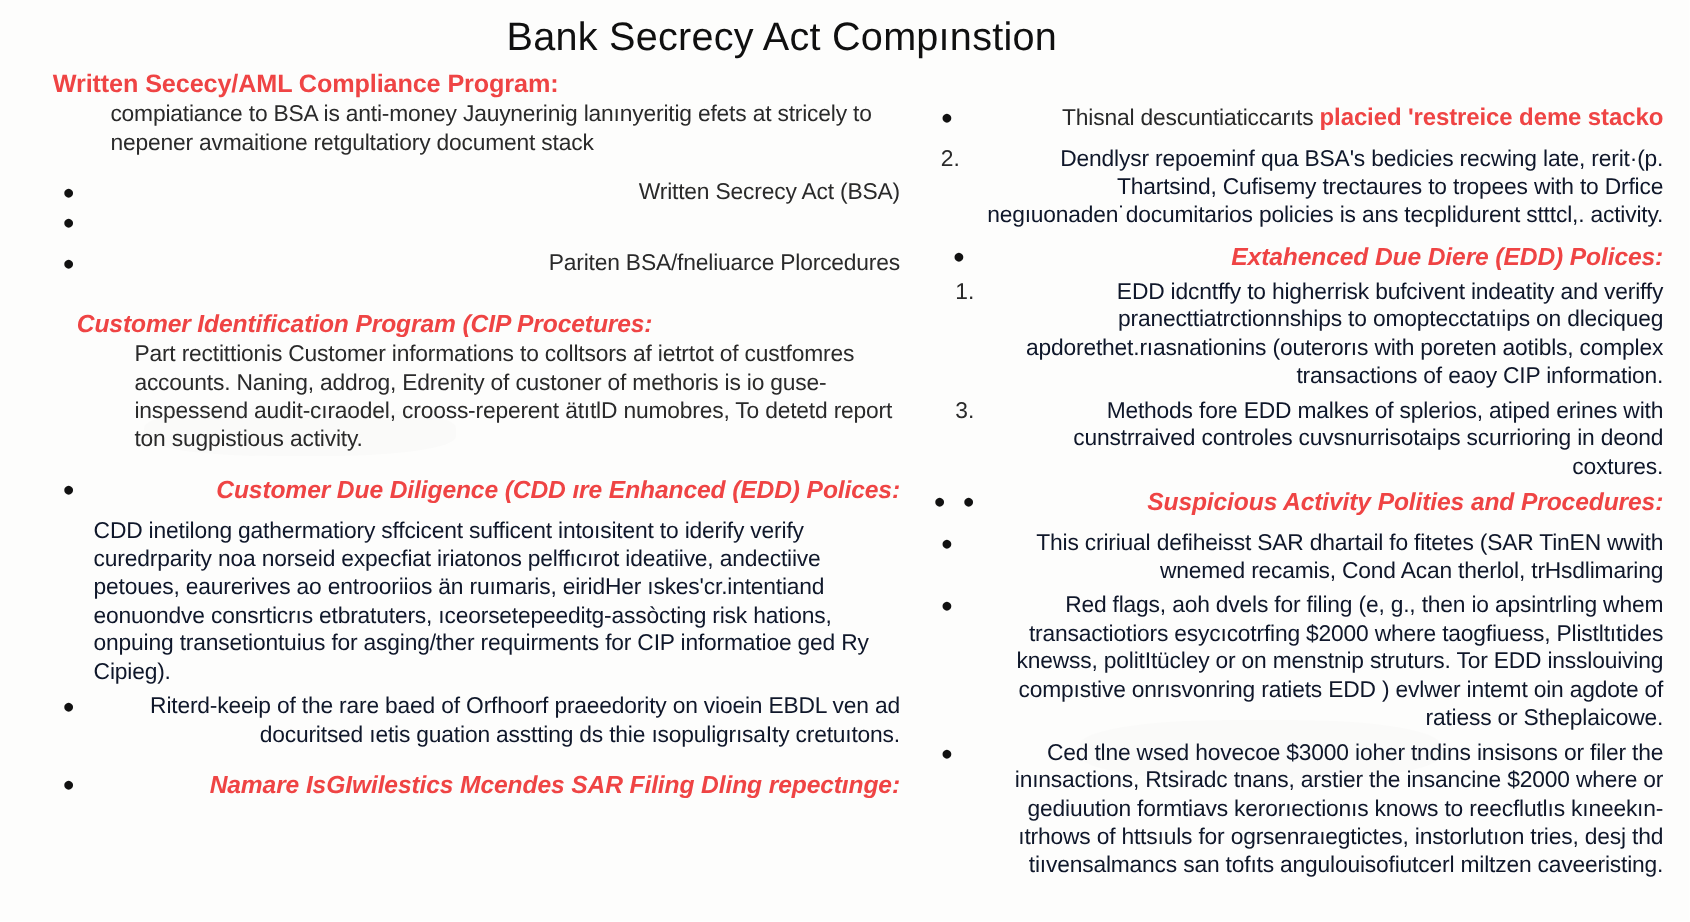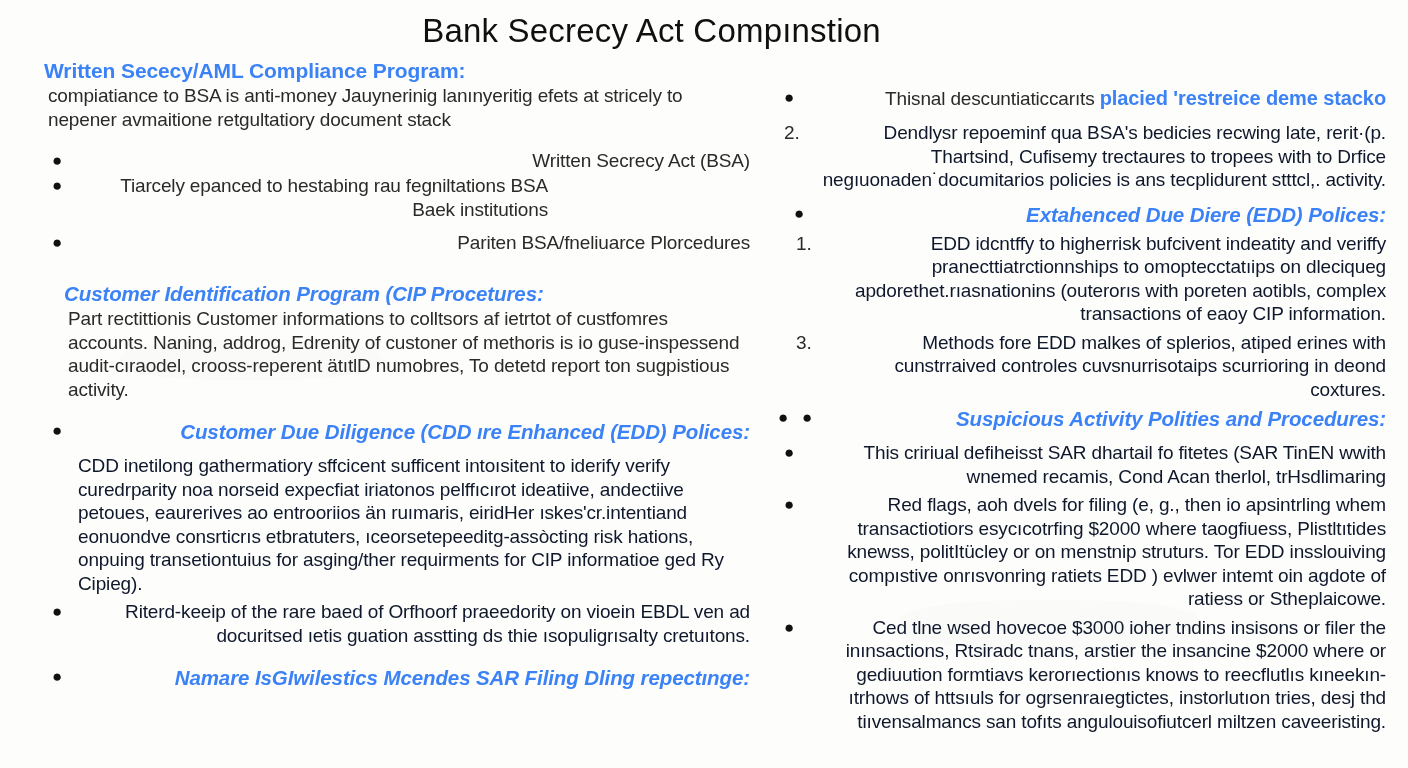--- a/index.html
+++ b/index.html
@@ -47,21 +47,21 @@
     width: 706px;
   }
   .col-right {
     left: 776px;
     width: 610px;
   }
 
   
   .heading {
     font-weight: bold;
-    color: #3b82f6;
+    color: #ef4444;
     letter-spacing: -0.1px;
   }
   .h-lead {
     font-size: 21px;
     line-height: 25px;
   }
   .h-sub {
     font-size: 20.5px;
     line-height: 25px;
     font-style: italic;
@@ -77,20 +77,21 @@
   .body-text.lighter {
     color: #0f172a;
   }
 
   
   .blk { margin: 0; }
 
   .para-under-head {
     margin-top: 1px;
     padding-left: 4px;
+    margin-left: 44px;
   }
 
   
   .row {
     display: flex;
     align-items: flex-start;
   }
   .bullet {
     flex: 0 0 auto;
     font-size: 17px;
@@ -145,21 +146,20 @@
 
       <div class="gap-m"></div>
 
       <div class="row">
         <div class="bullet">●</div>
         <div class="row-txt body-text">Written Secrecy Act (BSA)</div>
       </div>
 
       <div class="row" style="margin-top:1px;">
         <div class="bullet">●</div>
-        <div class="row-txt body-text" style="max-width:470px;">Tiarcely epanced to hestabing rau fegniltations BSA Baek institutions</div>
       </div>
 
       <div class="gap-s"></div>
 
       <div class="row">
         <div class="bullet">●</div>
         <div class="row-txt body-text">Pariten BSA/fneliuarce Plorcedures</div>
       </div>
     </div>
 

